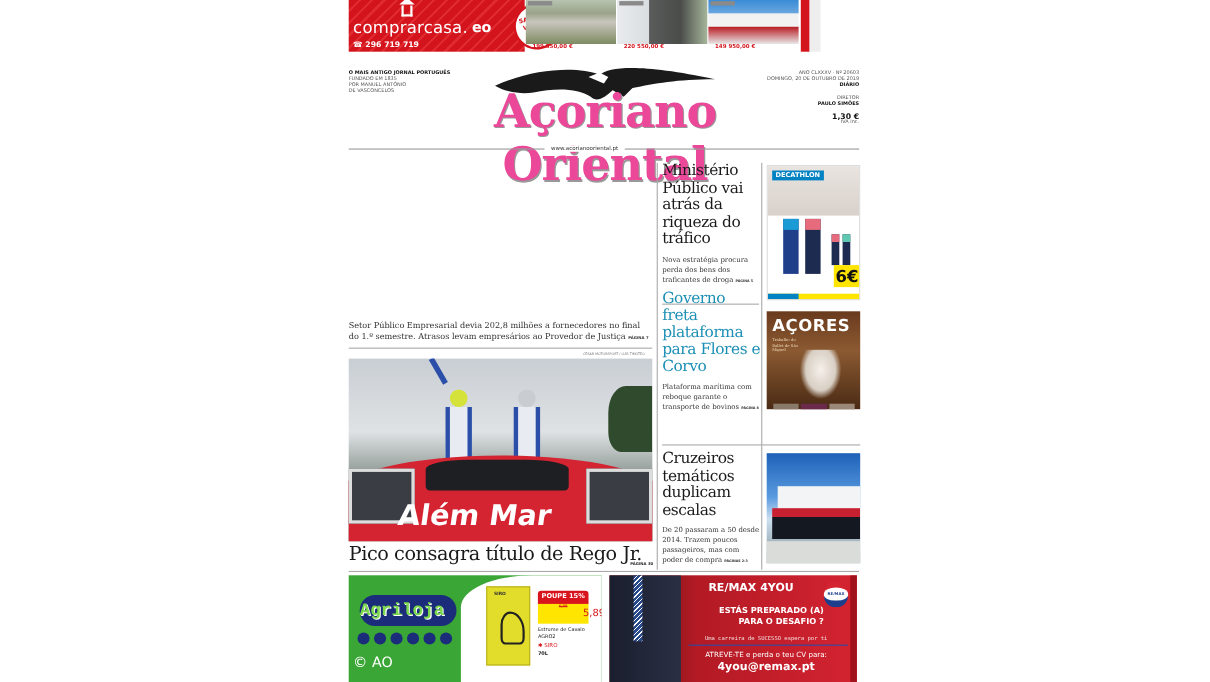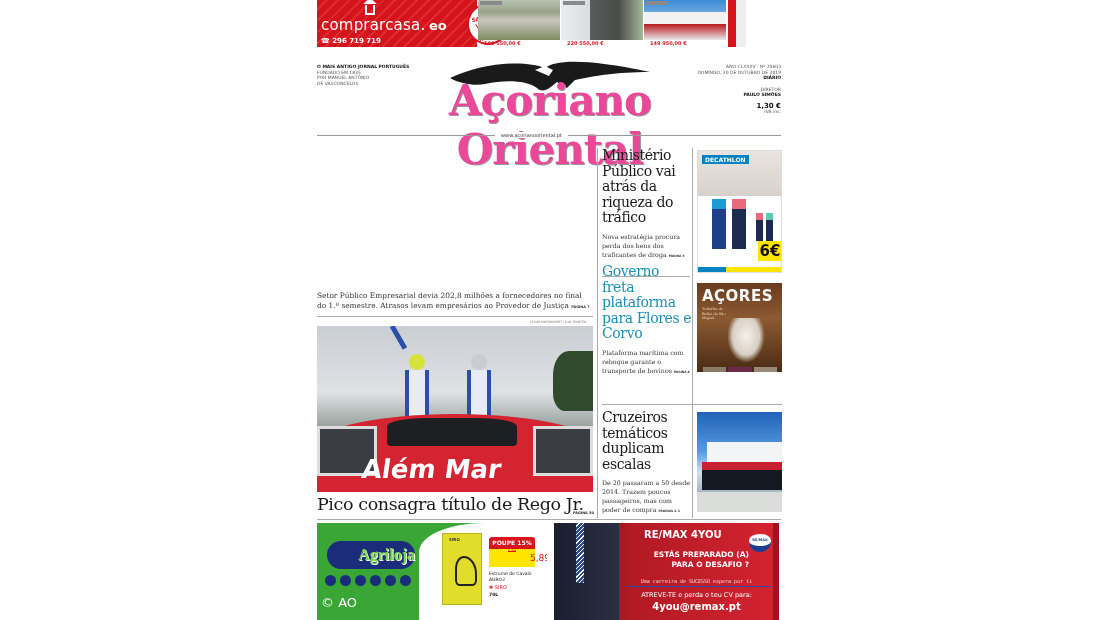--- a/index.html
+++ b/index.html
@@ -199,21 +199,21 @@
   </div>
 
   <div class="side-ad" style="top:412px; height:100px; background:linear-gradient(#1f62b8 0%,#5a9ae0 40%,#cde0f0 60%,#7f8e96 100%);">
     <div style="position:absolute; left:10px; top:30px; width:75px; height:22px; background:#f2f4f6;"></div>
     <div style="position:absolute; left:5px; top:50px; width:80px; height:8px; background:#c72030;"></div>
     <div style="position:absolute; left:5px; top:58px; width:80px; height:20px; background:#141820;"></div>
     <div style="position:absolute; left:0; top:80px; width:85px; height:20px; background:#d9dcd8;"></div>
   </div>
 
   <div class="bottom-ad-left">
-    <div style="position:absolute; left:10px; top:18px; width:88px; height:28px; background:#1b2d7a; border-radius:14px; color:#fff; font-family:Liberation Serif, serif; font-weight:bold; font-size:16px; line-height:28px; text-align:right; color:#7ad84a; text-shadow:1px 1px 0 #fff;">Agriloja</div>
+    <div style="position:absolute; left:10px; top:18px; width:88px; height:28px; background:#1b2d7a; border-radius:14px; color:#fff; font-family:Liberation Mono, monospace; font-weight:bold; font-size:16px; line-height:28px; text-align:left; color:#7ad84a; text-shadow:1px 1px 0 #fff;">Agriloja</div>
     <div style="position:absolute; left:8px; top:52px; display:flex; gap:4px;">
       <div style="width:11px;height:11px;border-radius:50%;background:#1b2d7a;"></div>
       <div style="width:11px;height:11px;border-radius:50%;background:#1b2d7a;"></div>
       <div style="width:11px;height:11px;border-radius:50%;background:#1b2d7a;"></div>
       <div style="width:11px;height:11px;border-radius:50%;background:#1b2d7a;"></div>
       <div style="width:11px;height:11px;border-radius:50%;background:#1b2d7a;"></div>
       <div style="width:11px;height:11px;border-radius:50%;background:#1b2d7a;"></div>
     </div>
     <div style="position:absolute; left:4px; top:72px; color:#fff; font-family:'DejaVu Sans',sans-serif; font-size:13px;">© AO</div>
     <div style="position:absolute; left:102px; top:0; width:130px; height:97px; background:#fff; border-radius:50% 0 0 0 / 30% 0 0 0;"></div>

